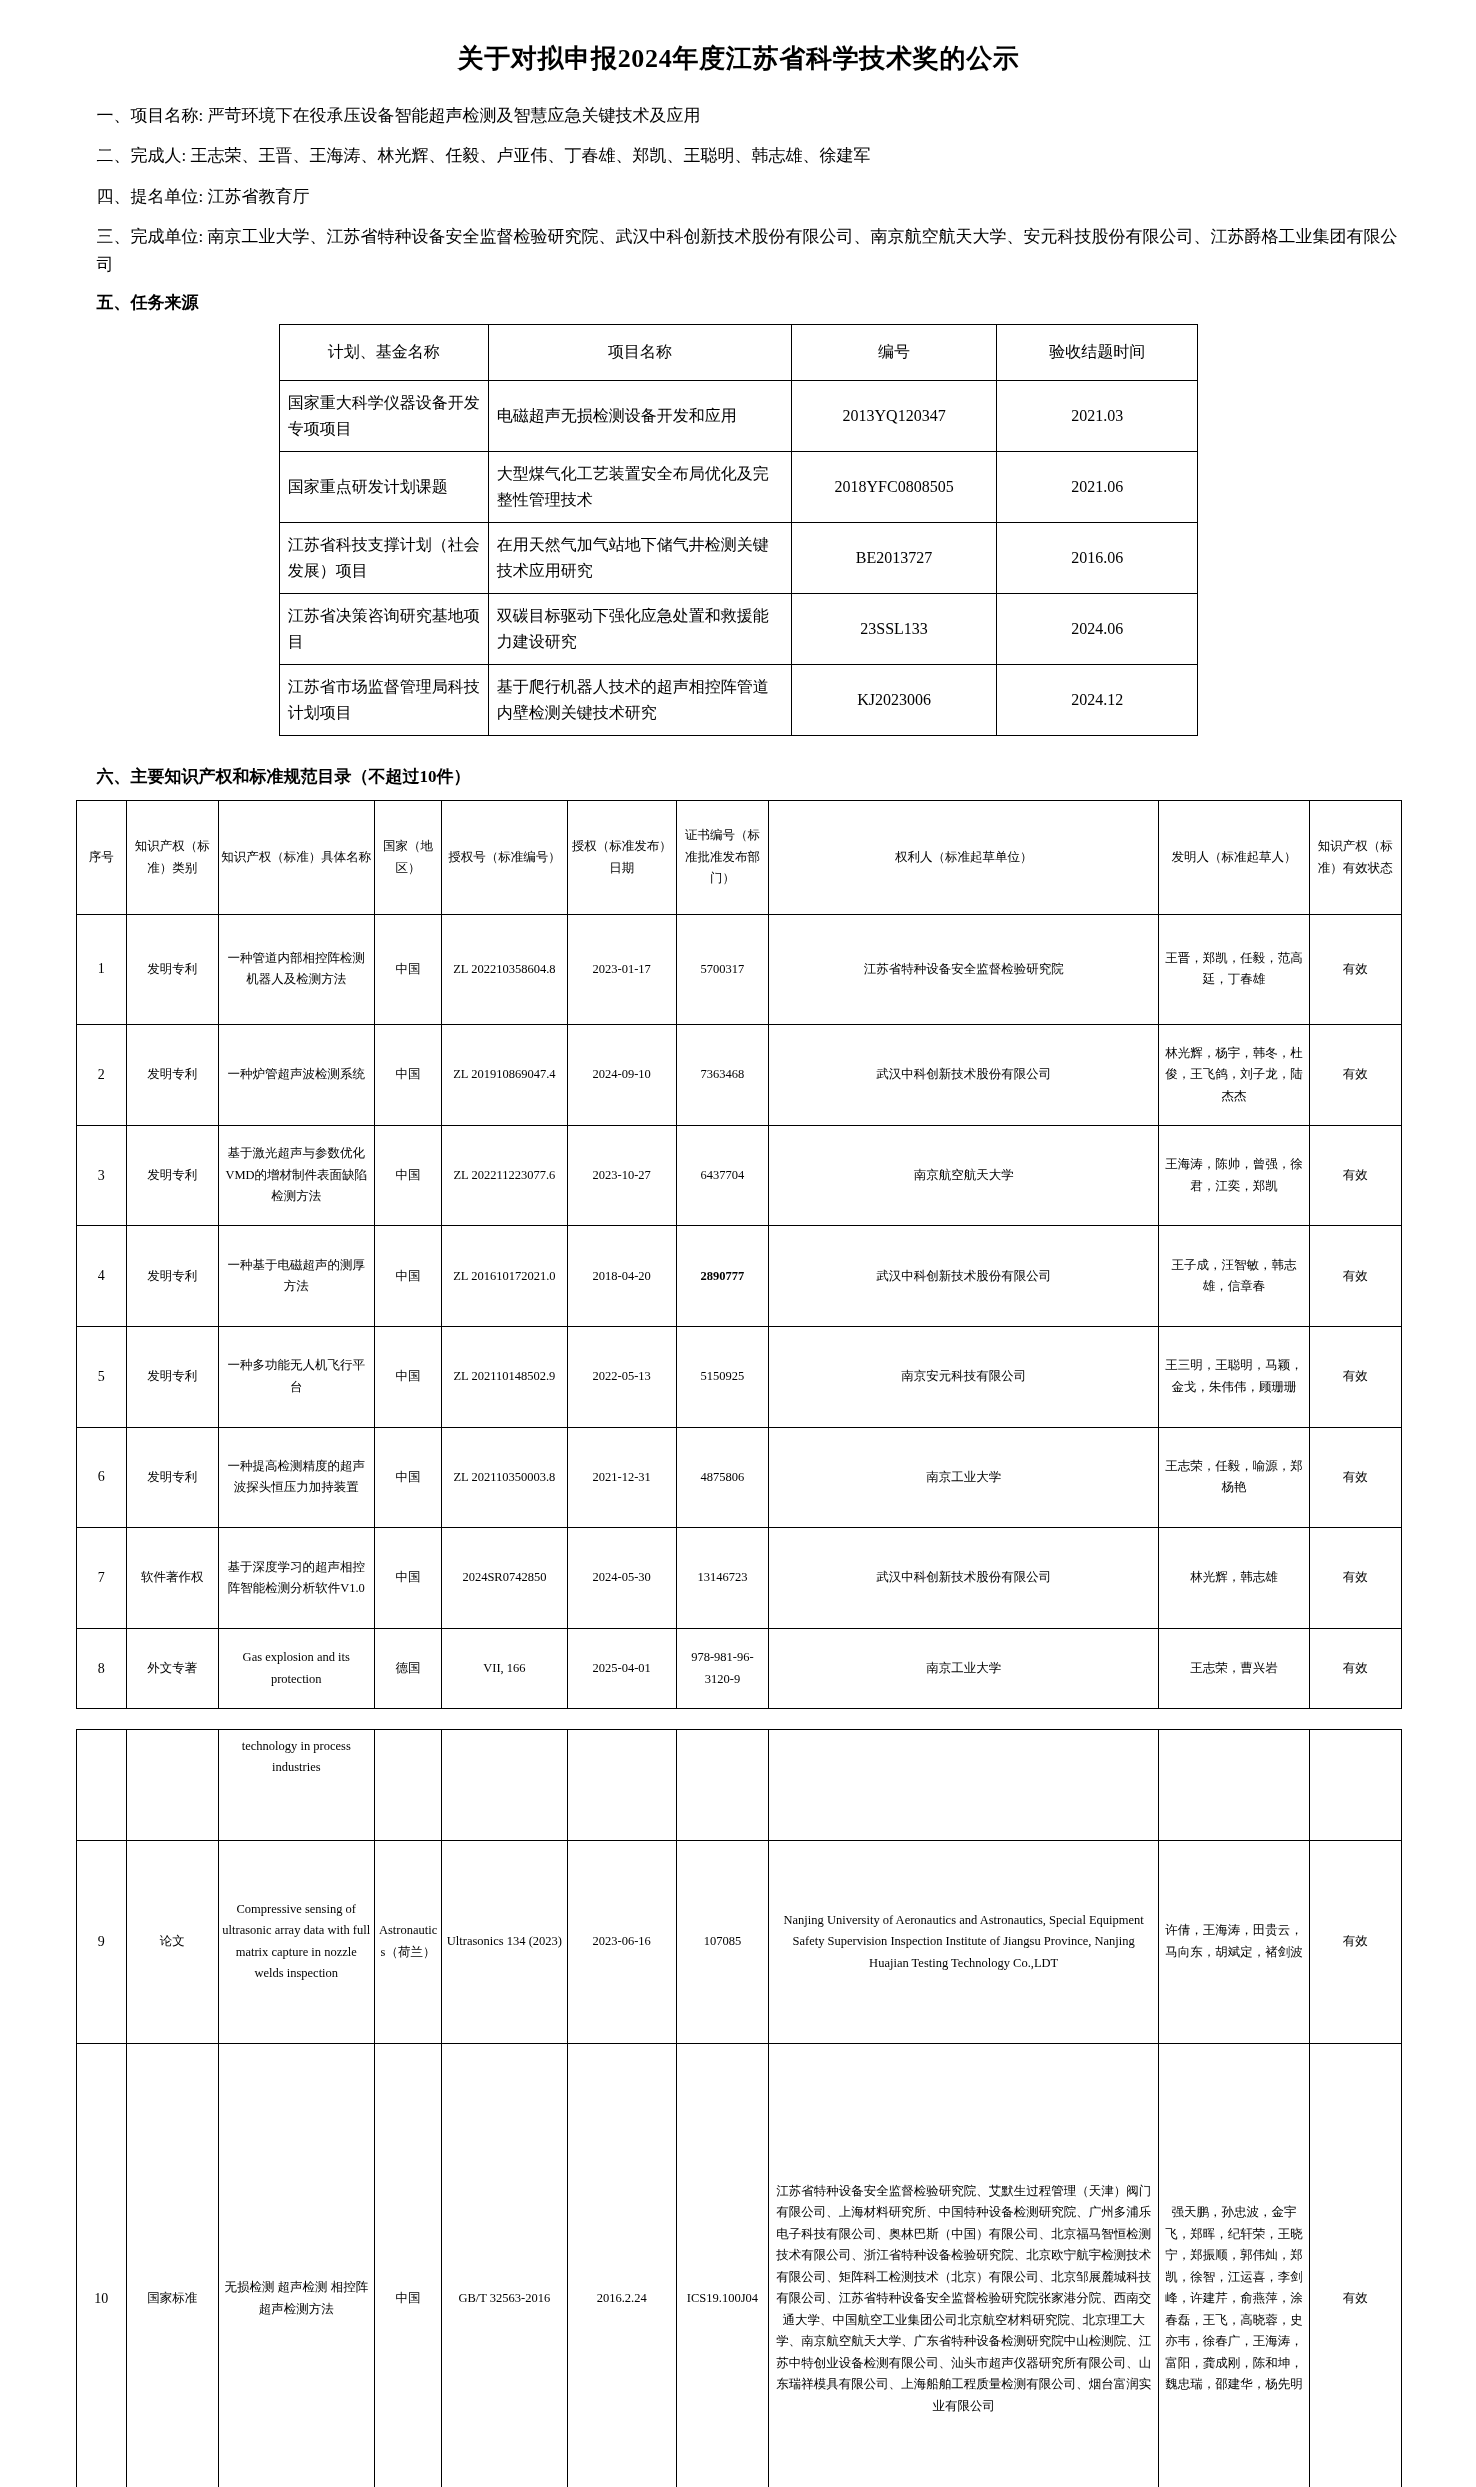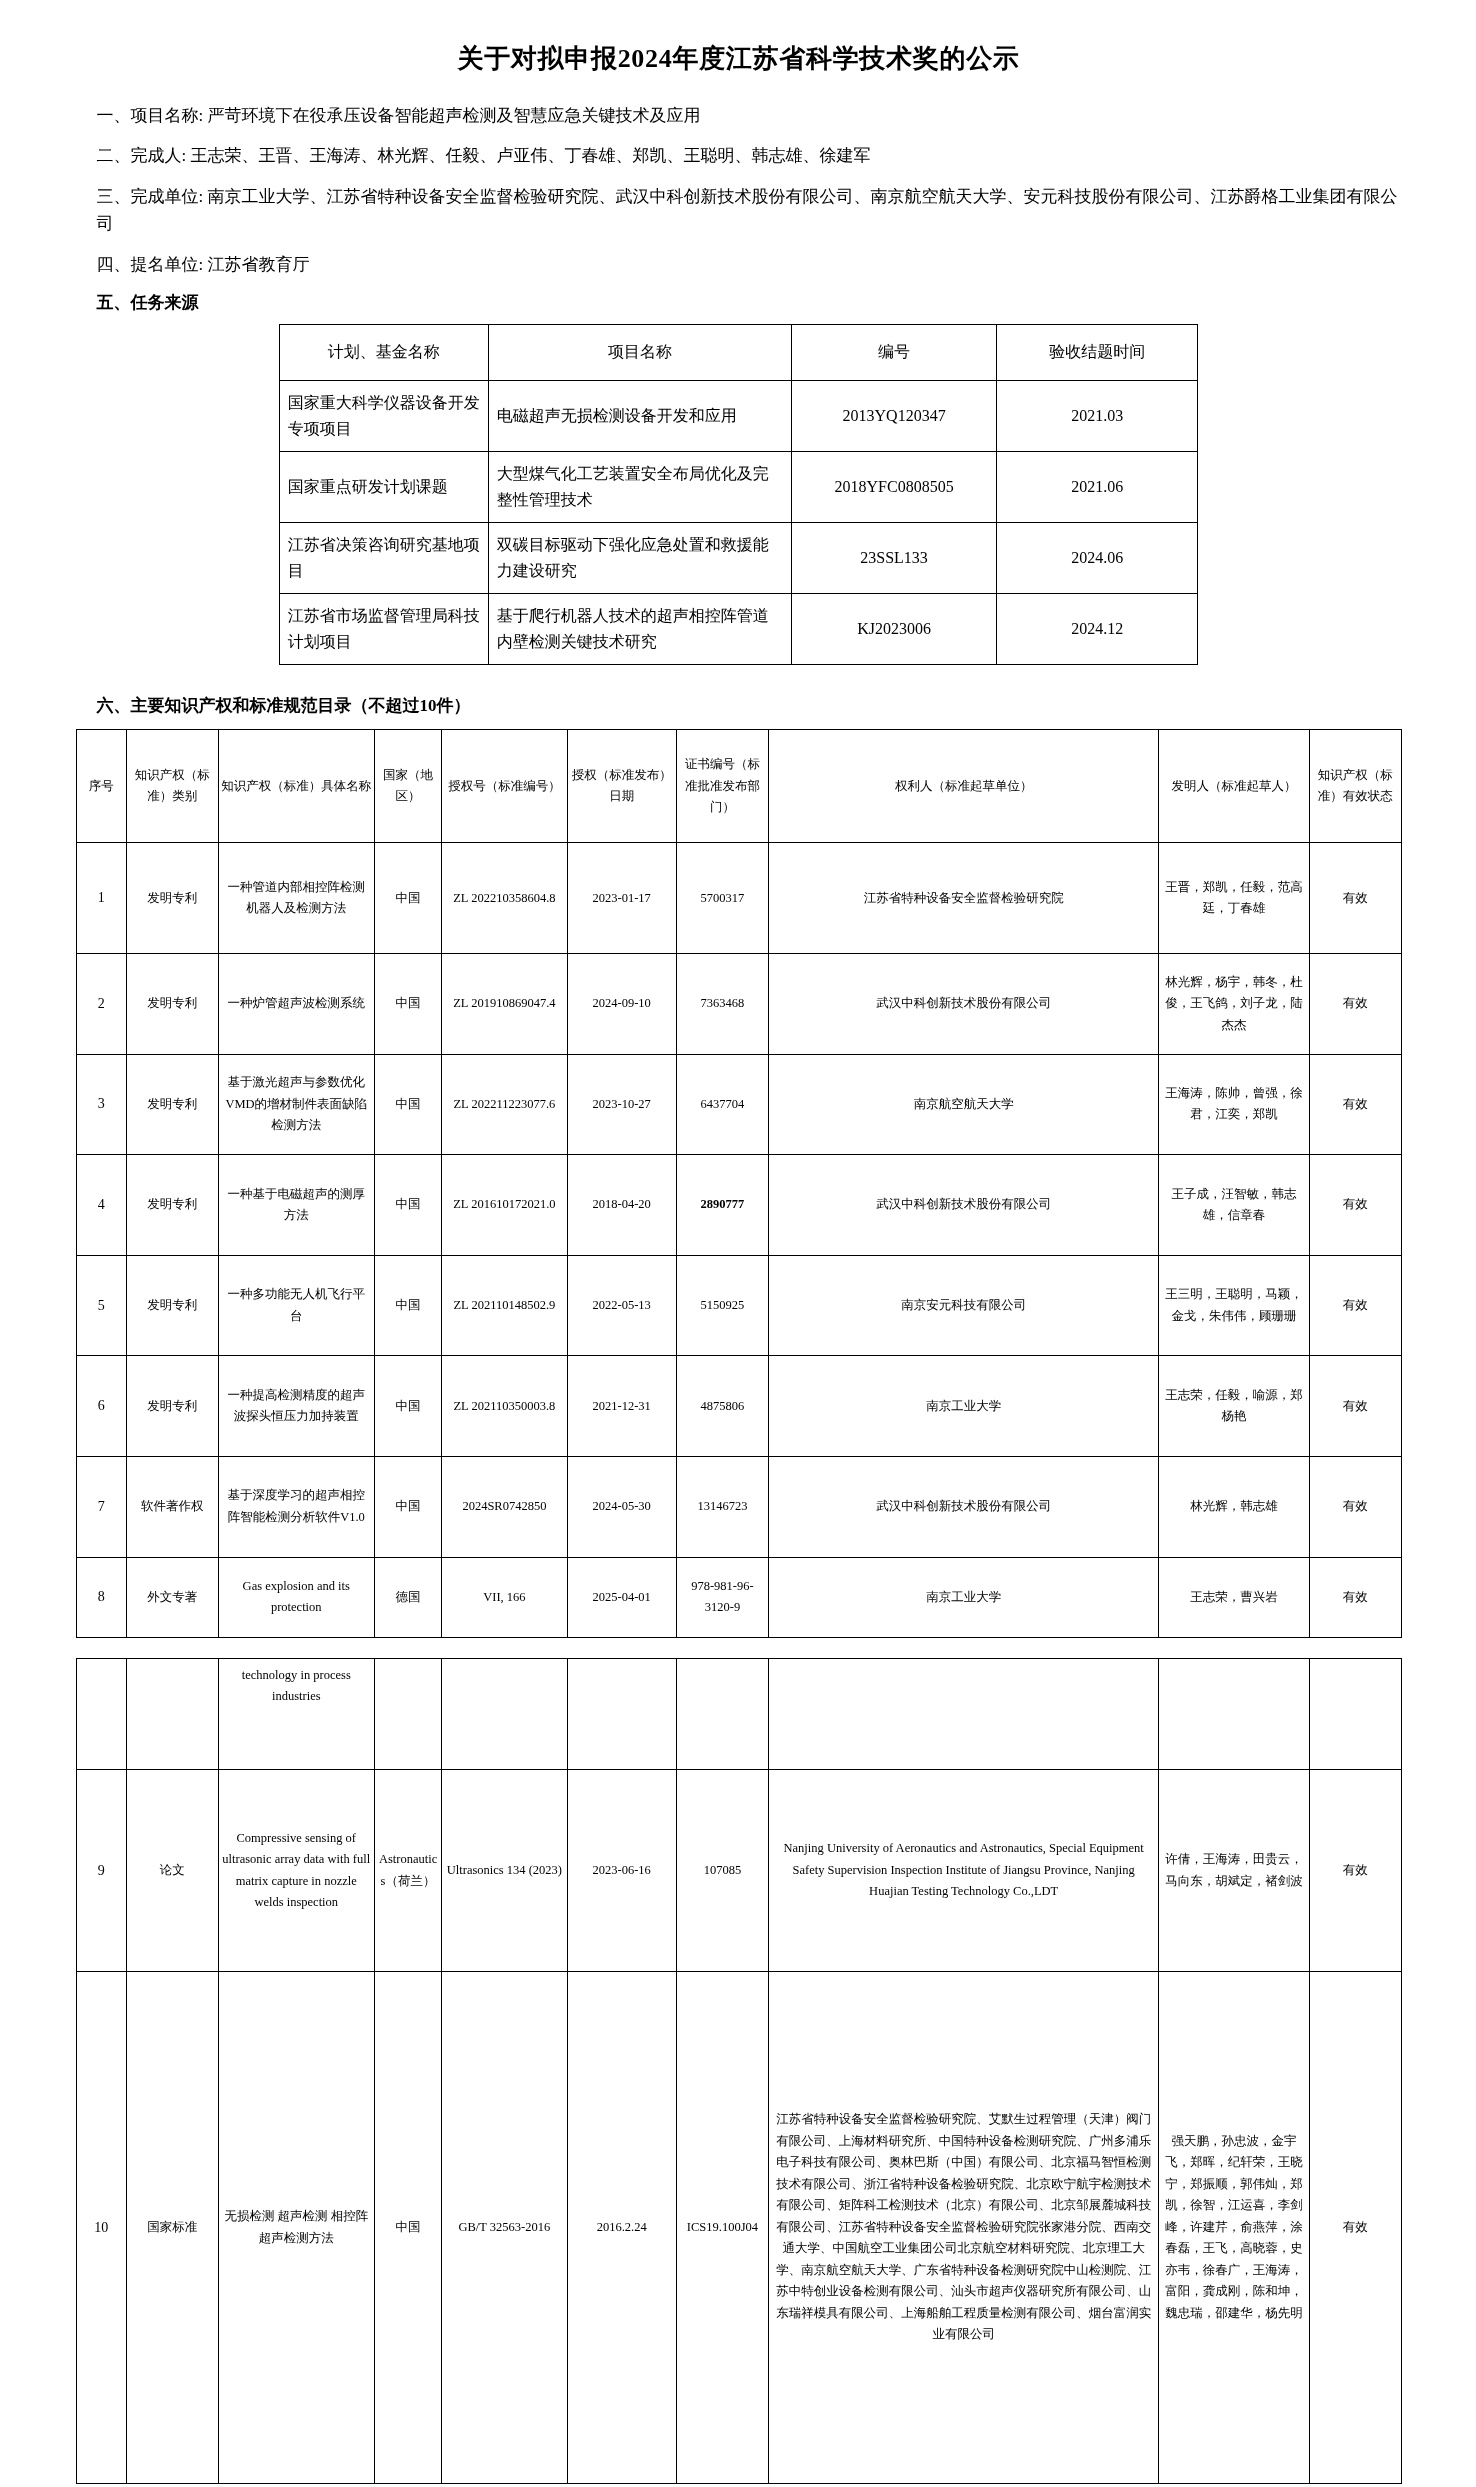--- a/index.html
+++ b/index.html
@@ -107,27 +107,27 @@
     <span class="lbl">一、项目名称:</span>
     <span>严苛环境下在役承压设备智能超声检测及智慧应急关键技术及应用</span>
   </div>
 
   <div class="section-line">
     <span class="lbl">二、完成人:</span>
     <span>王志荣、王晋、王海涛、林光辉、任毅、卢亚伟、丁春雄、郑凯、王聪明、韩志雄、徐建军</span>
   </div>
 
   <div class="section-line">
+    <span class="lbl">四、提名单位:</span>
+    <span>江苏省教育厅</span>
+  </div>
+
+  <div class="section-line">
     <span class="lbl">三、完成单位:</span>
     <span>南京工业大学、江苏省特种设备安全监督检验研究院、武汉中科创新技术股份有限公司、南京航空航天大学、安元科技股份有限公司、江苏爵格工业集团有限公司</span>
-  </div>
-
-  <div class="section-line">
-    <span class="lbl">四、提名单位:</span>
-    <span>江苏省教育厅</span>
   </div>
 
   <div class="section-head">五、任务来源</div>
 
   <table class="t1">
     <thead>
       <tr>
         <th style="width:195px">计划、基金名称</th>
         <th style="width:289px">项目名称</th>
         <th style="width:191px">编号</th>
@@ -139,20 +139,26 @@
           <td class="txt">国家重大科学仪器设备开发专项项目</td>
           <td class="txt">电磁超声无损检测设备开发和应用</td>
           <td class="ctr">2013YQ120347</td>
           <td class="ctr">2021.03</td>
         </tr>
         <tr>
           <td class="txt">国家重点研发计划课题</td>
           <td class="txt">大型煤气化工艺装置安全布局优化及完整性管理技术</td>
           <td class="ctr">2018YFC0808505</td>
           <td class="ctr">2021.06</td>
+        </tr>
+        <tr>
+          <td class="txt">江苏省科技支撑计划（社会发展）项目</td>
+          <td class="txt">在用天然气加气站地下储气井检测关键技术应用研究</td>
+          <td class="ctr">BE2013727</td>
+          <td class="ctr">2016.06</td>
         </tr>
         <tr>
           <td class="txt">江苏省决策咨询研究基地项目</td>
           <td class="txt">双碳目标驱动下强化应急处置和救援能力建设研究</td>
           <td class="ctr">23SSL133</td>
           <td class="ctr">2024.06</td>
         </tr>
         <tr>
           <td class="txt">江苏省市场监督管理局科技计划项目</td>
           <td class="txt">基于爬行机器人技术的超声相控阵管道内壁检测关键技术研究</td>

